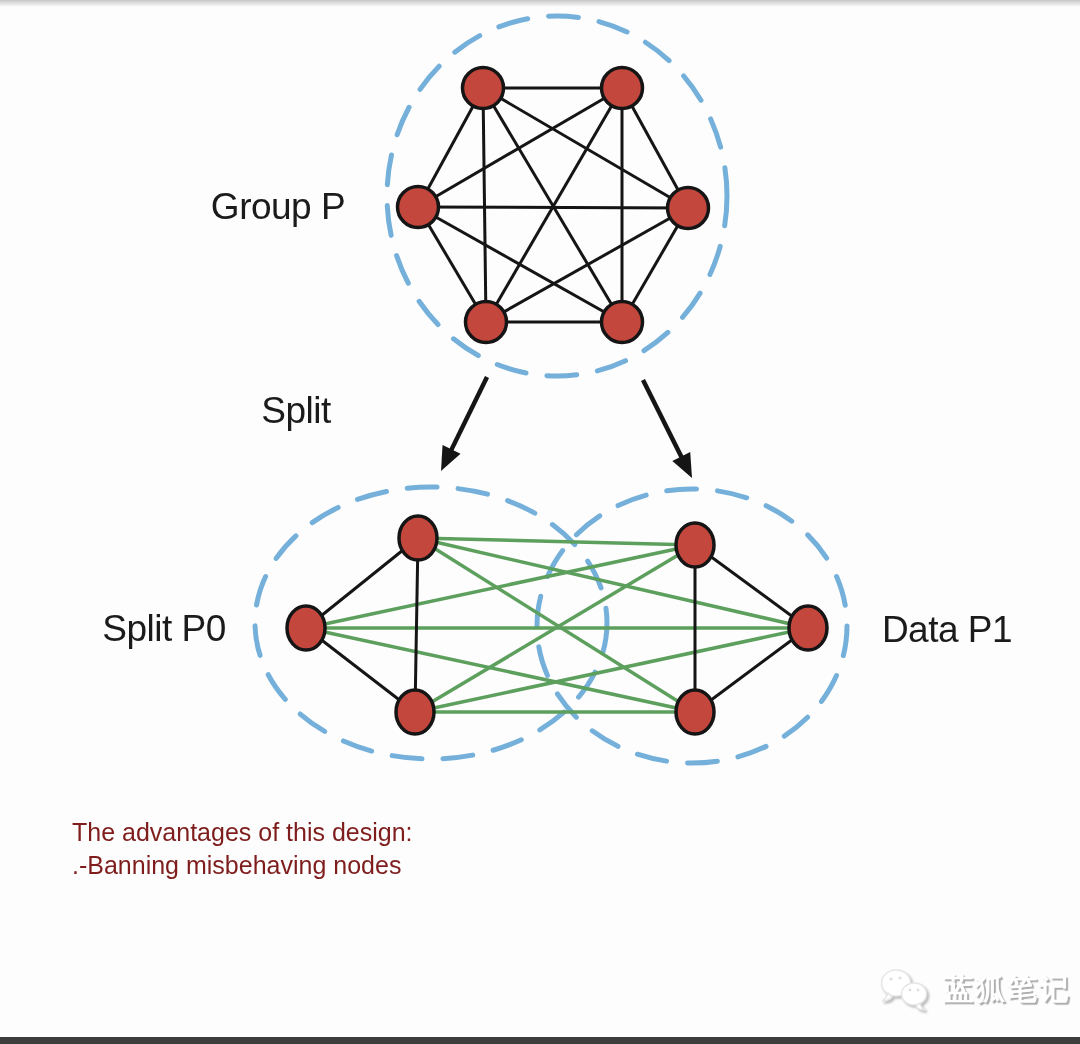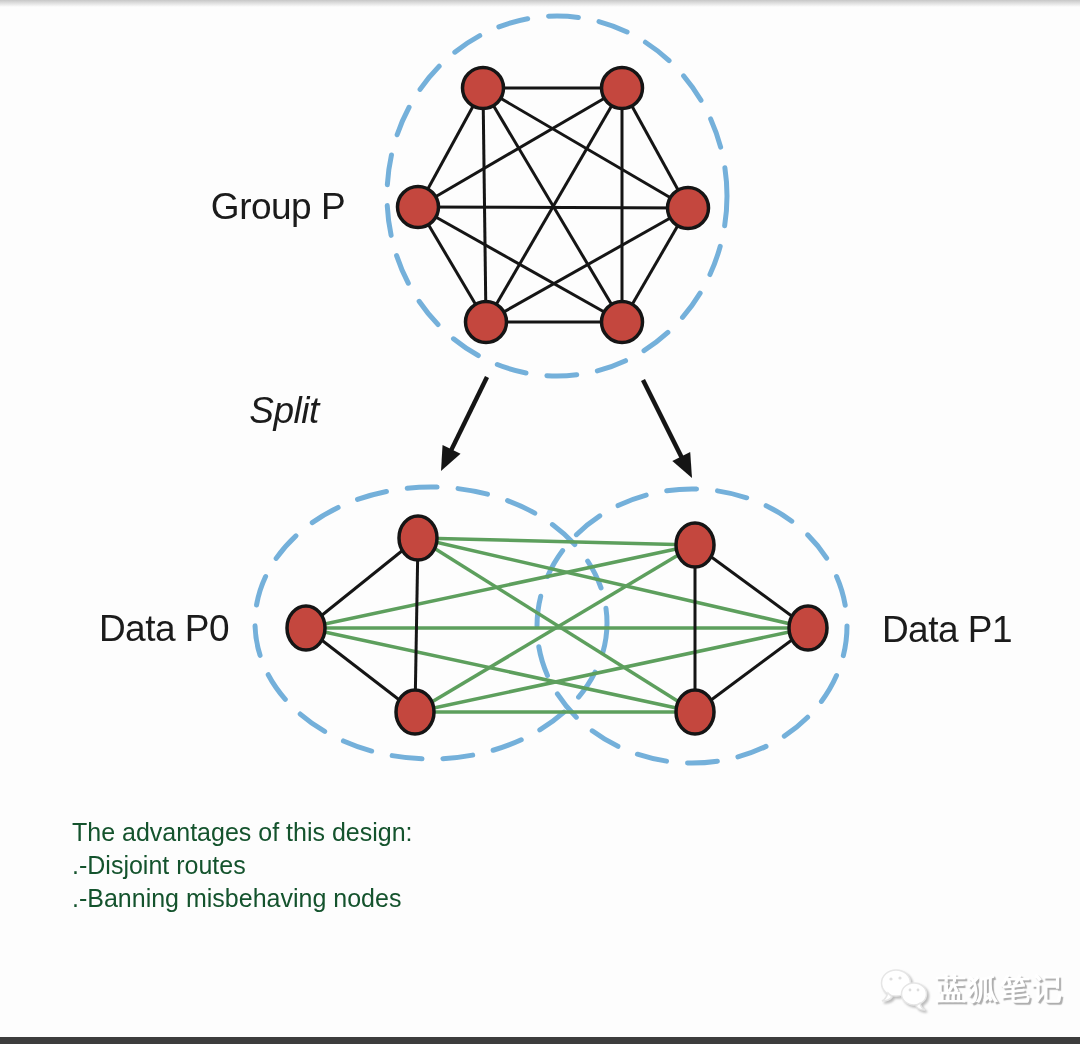--- a/index.html
+++ b/index.html
@@ -15,31 +15,31 @@
   .bottom-bar{
     position:absolute;left:0;bottom:0;width:1080px;height:7px;
     background:#3d3d3d;
   }
   #diagram-svg{position:absolute;left:0;top:0;}
   .dlabel{
     position:absolute;transform:translate(-50%,-50%);
     font-size:37px;color:#1b1b1b;white-space:nowrap;letter-spacing:-0.5px;
   }
   #label-group-p {left:278px;top:207px;}
-  #label-split   {left:284px;top:411px;font-style:italic;}
+  #label-split   {left:296px;top:411px;}
   #label-group-p0{left:164px;top:629px;}
   #label-group-p1{left:947px;top:630px;}
   .advantages{
     position:absolute;left:72px;top:816px;
-    font-size:25px;line-height:33.2px;color:#14532d;
+    font-size:25px;line-height:33.2px;color:#7f1d1d;
   }
   .advantages div{white-space:nowrap;}
   .watermark{
     position:absolute;left:878px;top:966px;
-    display:flex;align-items:center;
+    display:flex;align-items:center;gap:7px;
   }
   .watermark-icon{filter:drop-shadow(2px 2px 1px rgba(145,145,145,.6));}
   .watermark-text{
     font-size:30px;font-weight:bold;color:#ffffff;letter-spacing:2px;
     text-shadow:2px 2px 1px #adadad;white-space:nowrap;
   }
 </style>
 </head>
 <body>
 
@@ -92,26 +92,25 @@
     <ellipse cx="418" cy="538" rx="19" ry="22" fill="#c4473e" stroke="#151515" stroke-width="3.5"></ellipse>
     <ellipse cx="306" cy="628" rx="19" ry="22" fill="#c4473e" stroke="#151515" stroke-width="3.5"></ellipse>
     <ellipse cx="415" cy="712" rx="19" ry="22" fill="#c4473e" stroke="#151515" stroke-width="3.5"></ellipse>
     <ellipse cx="695" cy="545" rx="19" ry="22" fill="#c4473e" stroke="#151515" stroke-width="3.5"></ellipse>
     <ellipse cx="808" cy="628" rx="19" ry="22" fill="#c4473e" stroke="#151515" stroke-width="3.5"></ellipse>
     <ellipse cx="695" cy="712" rx="19" ry="22" fill="#c4473e" stroke="#151515" stroke-width="3.5"></ellipse>
   </svg>
 
 <div class="dlabel" id="label-group-p">Group P</div>
 <div class="dlabel" id="label-split">Split</div>
-<div class="dlabel" id="label-group-p0">Data P0</div>
+<div class="dlabel" id="label-group-p0">Split P0</div>
 <div class="dlabel" id="label-group-p1">Data P1</div>
 
 <div class="advantages">
   <div>The advantages of this design:</div>
-  <div>.-Disjoint routes</div>
   <div>.-Banning misbehaving nodes</div>
 </div>
 
 <div class="watermark">
   <svg class="watermark-icon" width="58" height="46" viewBox="0 0 58 46">
     <g fill="#ffffff" stroke="#e6e6e6" stroke-width="1.5">
       <ellipse cx="18" cy="17" rx="14.5" ry="13"></ellipse>
       <path d="M10 27 q-2 6 -6 8 q7 0 10 -4 z"></path>
       <ellipse cx="36" cy="28" rx="12.5" ry="11"></ellipse>
       <path d="M42 37 q1 5 5 7 q-7 0 -9 -4 z"></path>

